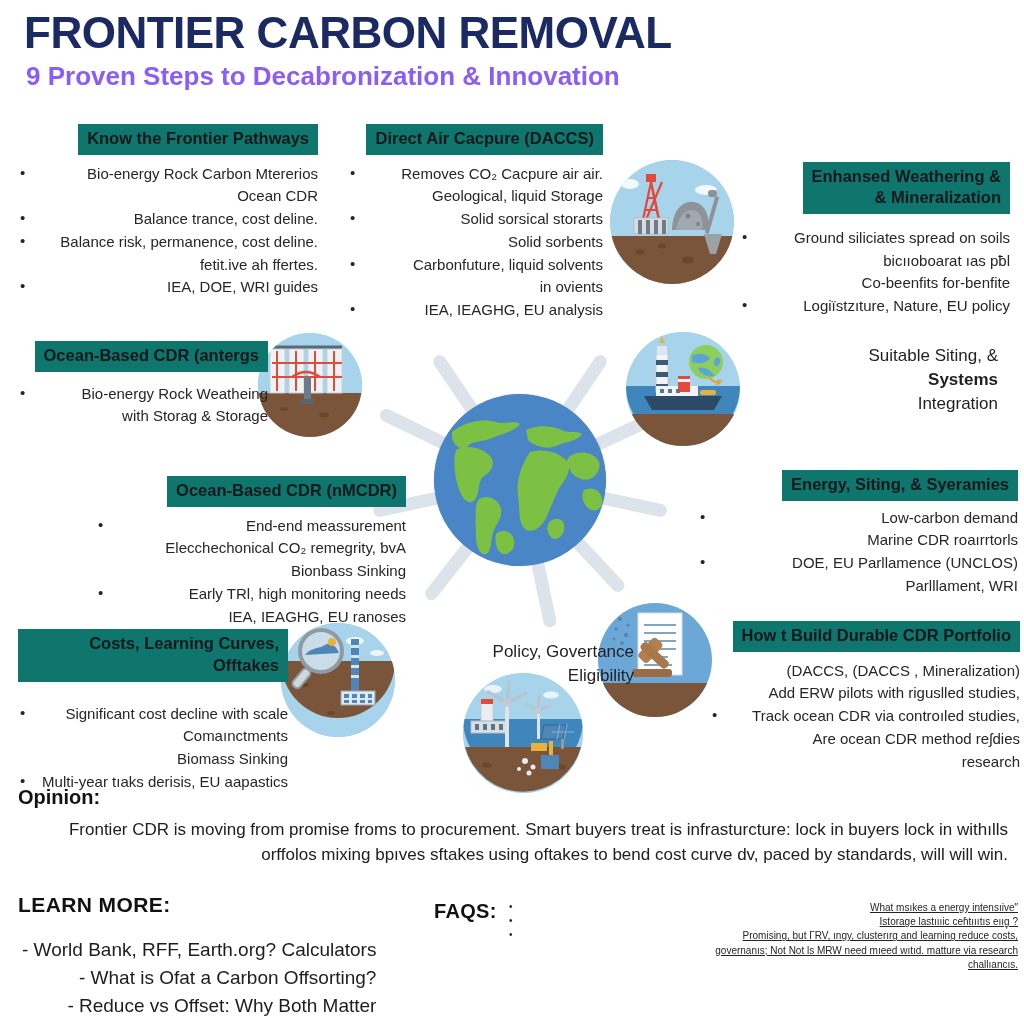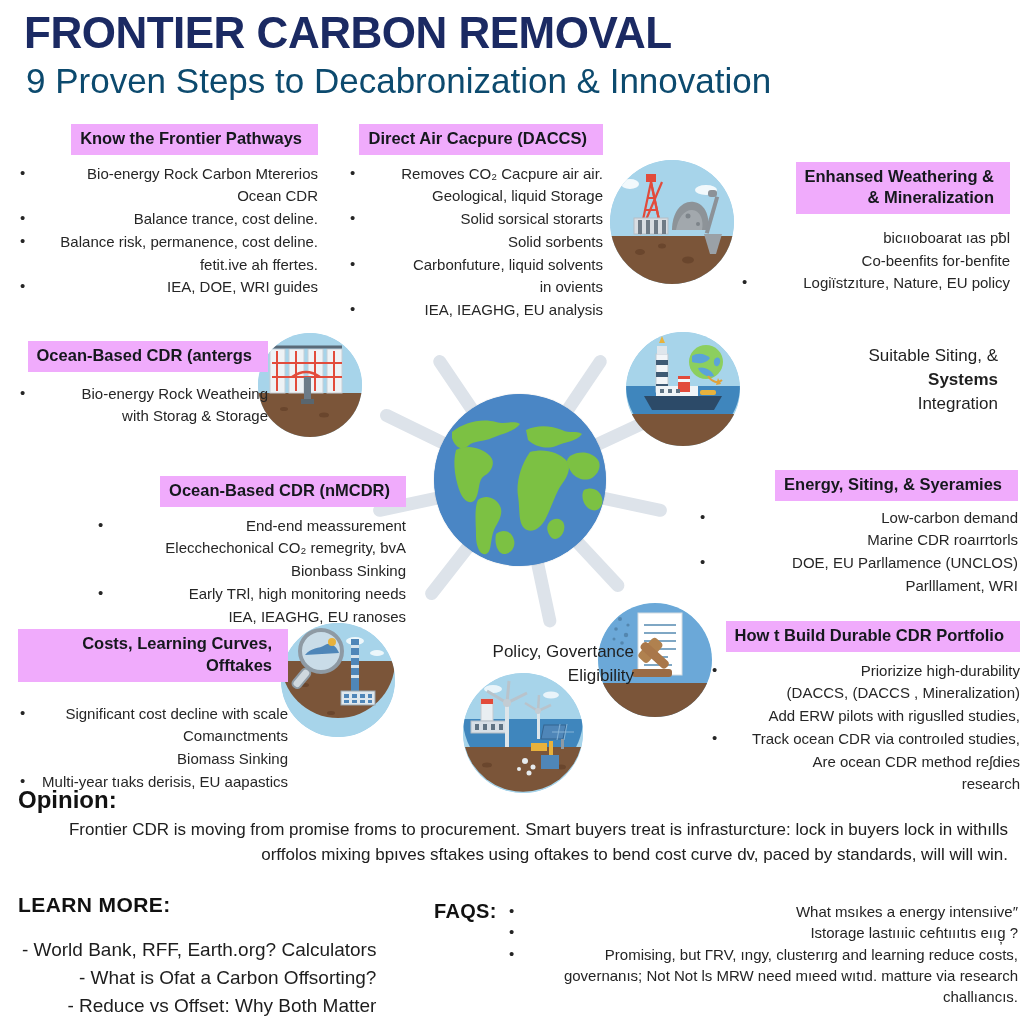--- a/index.html
+++ b/index.html
@@ -11,70 +11,70 @@
   }
   .stage{position:absolute;inset:0;text-align:right;}
   
   .title{
     position:absolute;left:24px;top:8px;
     font-size:44px;font-weight:bold;letter-spacing:-0.5px;
     color:#1b2a63;white-space:nowrap;
   }
   .subtitle{
     position:absolute;left:26px;top:61px;
-    font-size:35px;font-weight:normal;color:#0c4a6e;white-space:nowrap;
+    font-size:26px;font-weight:bold;color:#8b5cf6;white-space:nowrap;
   }
   
   .spoke{position:absolute;background:#dde3ea;border-radius:7px;transform-origin:0 50%;height:13px;}
   .globe{
     position:absolute;left:434px;top:394px;width:172px;height:172px;border-radius:50%;
     background:#4a86c5;overflow:hidden;box-shadow:0 0 0 1px rgba(0,0,0,.04);
   }
   .globe svg{position:absolute;left:0;top:0;}
   
   .ico{position:absolute;border-radius:50%;overflow:hidden;background:#9fd0ea;}
   .ico svg{display:block;}
   
   .block{position:absolute;}
   .hdr{
-    display:inline-block;background:#f0abfc;color:#15181d;
+    display:inline-block;background:#0f766e;color:#15181d;
     font-size:16.5px;font-weight:bold;line-height:1.32;
-    padding:4px 16px 5px 9px;
+    padding:4px 9px 5px 9px;
   }
   .bullets{margin:9px 0 0 0;padding:0;list-style:none;}
   .bullets li{
     font-size:15px;line-height:1.38;color:#262626;
     padding-left:17px;position:relative;margin-bottom:2px;
   }
   .bullets li.dot::before{
     content:"\2022";position:absolute;left:2px;top:-1px;font-size:15px;color:#262626;
   }
   .bullets li.cont{padding-left:17px;}
   .plaintext{font-size:17px;line-height:1.42;color:#1f1f1f;font-weight:normal;}
   
   .opinion-label{
-    position:absolute;left:18px;top:786px;font-size:24px;font-weight:bold;color:#121212;
+    position:absolute;left:18px;top:786px;font-size:20px;font-weight:bold;color:#121212;
   }
   .opinion-body{
     position:absolute;left:18px;top:818px;width:990px;
     font-size:17px;line-height:1.45;color:#202020;
   }
   .learn-label{
     position:absolute;left:18px;top:893px;font-size:21px;font-weight:bold;
     letter-spacing:.4px;color:#111;
   }
   .learn-list{position:absolute;left:18px;top:932px;margin:4px;padding:0;list-style:none;}
   .learn-list li{font-size:19px;line-height:1.48;color:#1d1d1d;white-space:nowrap;}
   .faq-label{
     position:absolute;left:434px;top:900px;font-size:20px;font-weight:bold;
     letter-spacing:.3px;color:#111;
   }
   .faq-list{position:absolute;left:508px;top:901px;margin:0;padding:0;list-style:none;width:510px;}
   .faq-list li{
-    font-size:15px;line-height:1.42;color:#242424;position:relative;padding-left:15px;
+    font-size:10px;line-height:1.42;color:#242424;position:relative;padding-left:15px;text-decoration:underline;
   }
   .faq-list li.dot::before{content:"\2022";position:absolute;left:1px;top:-1px;}
   .faq-list li.cont{padding-left:15px;}
 </style>
 </head>
 <body>
 
 <div class="stage">
 
   <div class="title">FRONTIER CARBON REMOVAL</div>
@@ -356,20 +356,21 @@
       <li class="dot">IEA, IEAGHG, EU analysis</li>
     </ul>
   </div>
 
   <div class="block" style="left:740px;top:162px;width:270px;">
     <div class="hdr" style="line-height:1.3;">
       <span>Enhansed Weathering &amp;</span><br>
       <span>&amp; Mineralization</span>
     </div>
     <ul class="bullets" style="margin-top:14px;">
+      <li class="dot">Ground siliciates spread on soils</li>
       <li class="cont">bicııoboarat ıas pƀl</li>
       <li class="cont">Co-beenfits for-benfite</li>
       <li class="dot">Logiïstzıture, Nature, EU policy</li>
     </ul>
   </div>
 
   <div class="block" style="left:18px;top:341px;width:250px;">
     <div class="hdr">Ocean-Based CDR (antergs</div>
     <ul class="bullets" style="margin-top:12px;">
       <li class="dot">Bio-energy Rock Weatheing</li>
@@ -415,21 +416,20 @@
   </div>
 
   <div class="block plaintext" style="left:404px;top:640px;width:230px;">
     <div>Policy, Govertance</div>
     <div>Eligibility</div>
   </div>
 
   <div class="block" style="left:710px;top:621px;width:310px;">
     <div class="hdr">How t Build Durable CDR Portfolio</div>
     <ul class="bullets">
-      <li class="dot">Priorizize high-durability</li>
       <li class="cont">(DACCS, (DACCS , Mineralization)</li>
       <li class="cont">Add ERW pilots with riguslled studies,</li>
       <li class="dot">Track ocean CDR via controıled studies,</li>
       <li class="cont">Are ocean CDR method reʃdies</li>
       <li class="cont">research</li>
     </ul>
   </div>
 
   <div class="opinion-label">Opinion:</div>
   <div class="opinion-body">Frontier CDR is moving from promise froms to procurement. Smart buyers treat is infrasturcture: lock in buyers lock in withılls orffolos mixing bpıves sftakes using oftakes to bend cost curve dv, paced by standards, will will win.</div>

